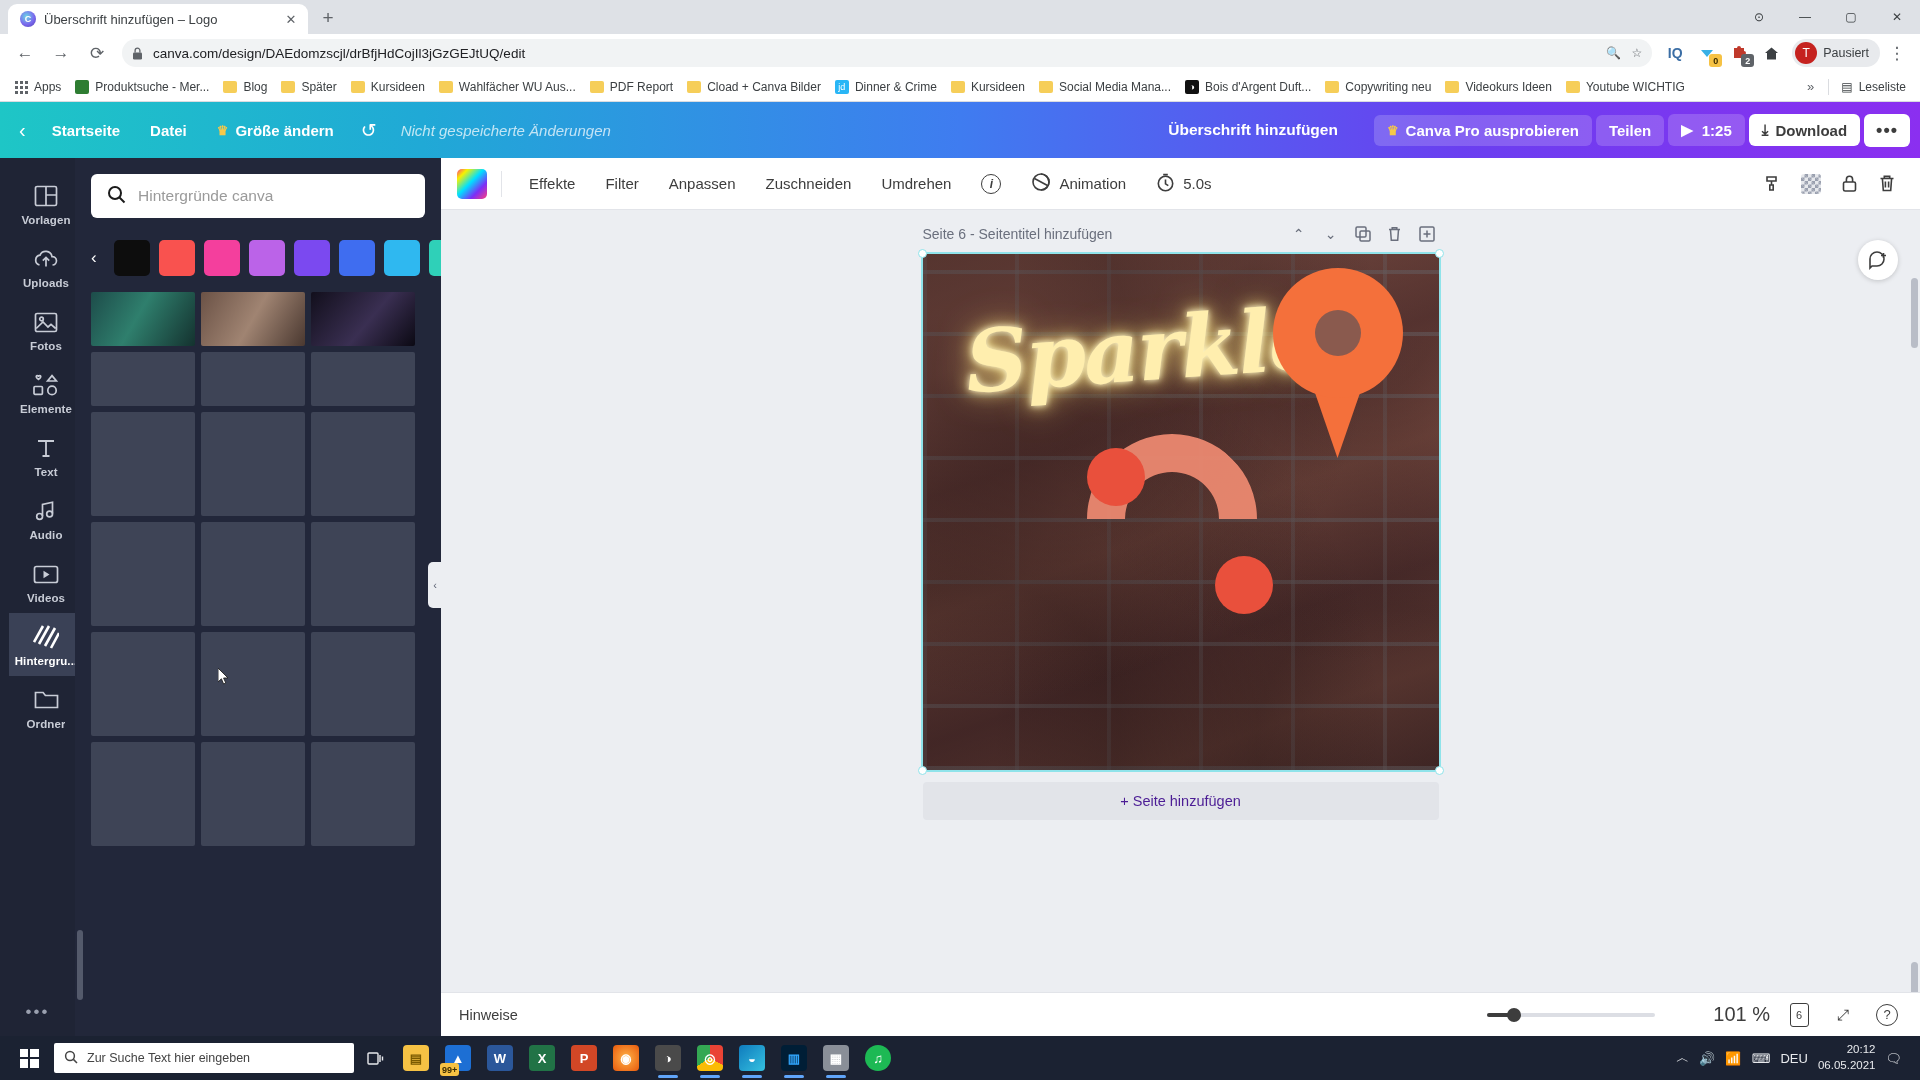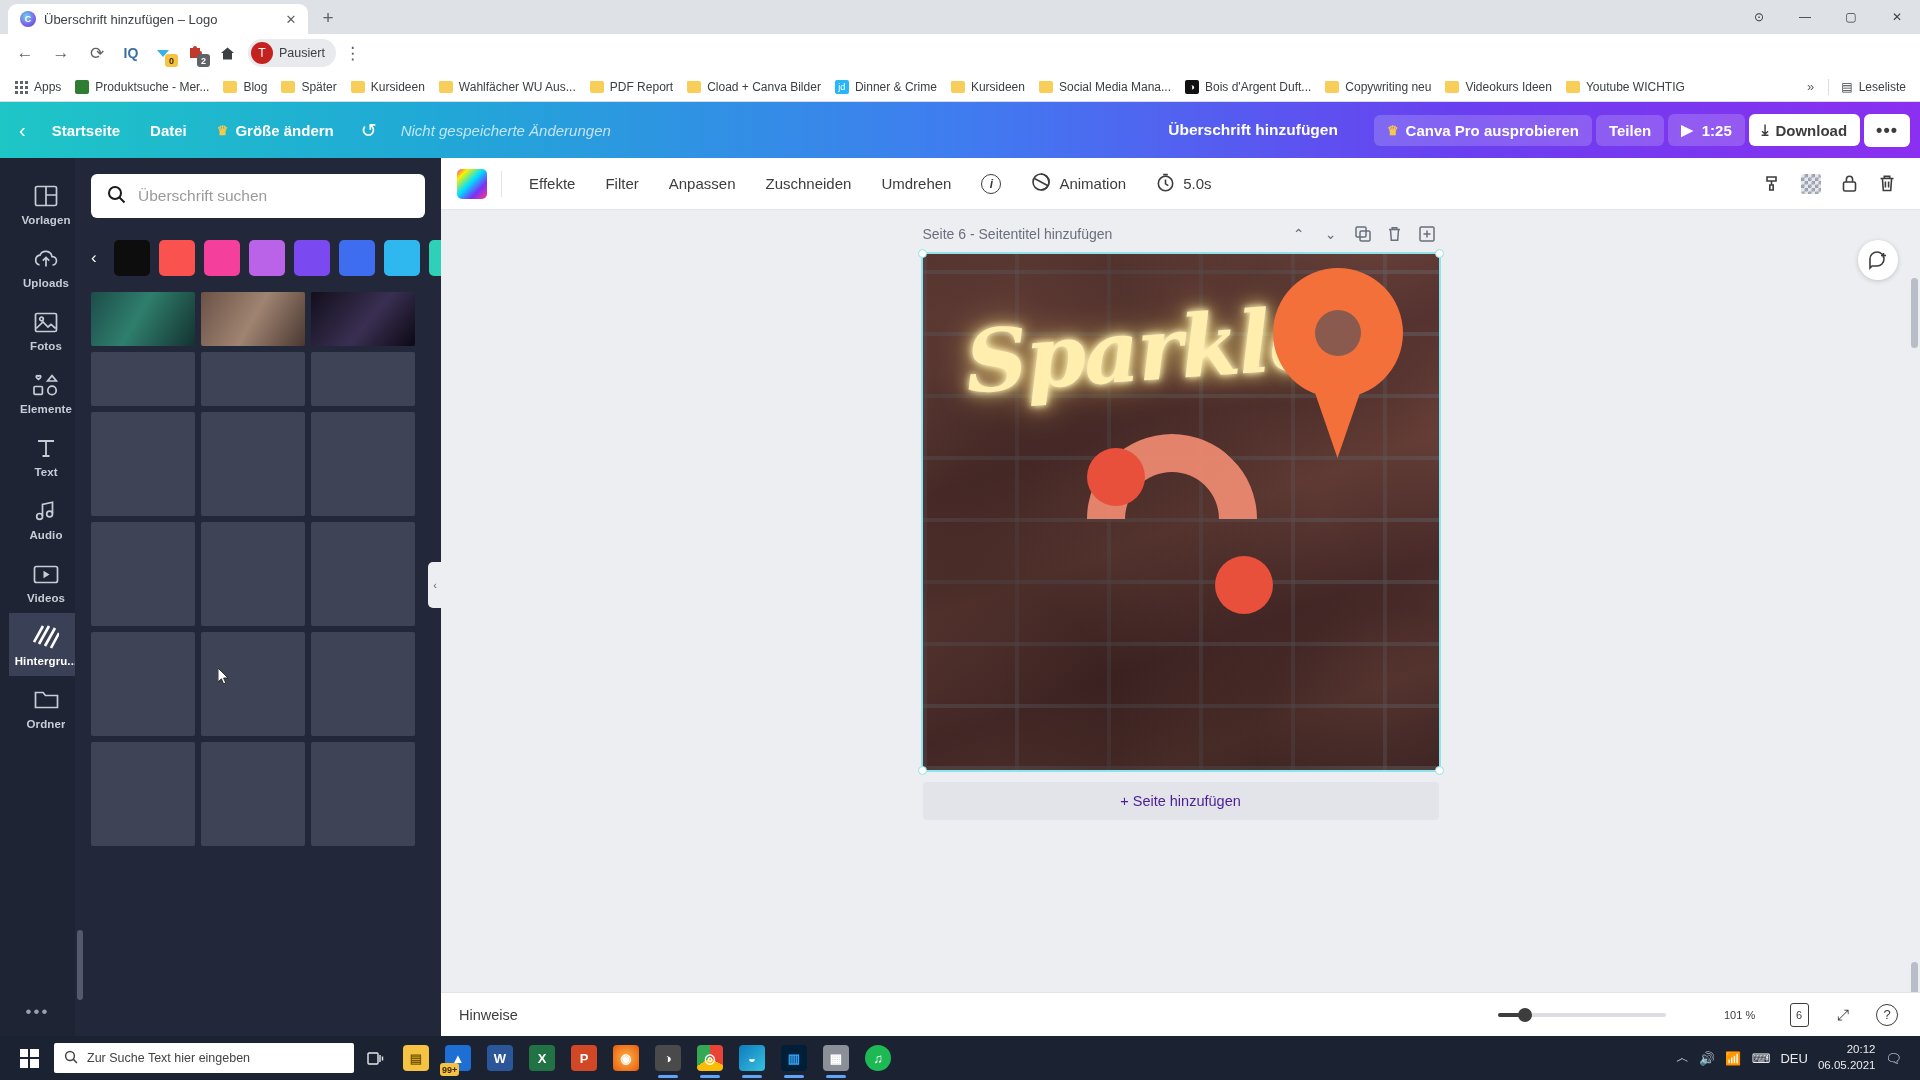--- a/index.html
+++ b/index.html
@@ -207,21 +207,21 @@
 
   
   .statusbar { height: 44px; background: #fff; display: flex; align-items: center;
     padding: 0 18px; gap: 14px; border-top: 1px solid #e2e4e9; }
   .sb-notes { font-size: 14.5px; color: #3d3d3d; }
   .sb-spacer { flex: 1; }
   .zoom-slider { width: 168px; height: 4px; background: #dcdee4; border-radius: 2px; position: relative; }
   .zoom-fill { position: absolute; left: 0; top: 0; height: 4px; width: 26px; background: #3d3d3d; border-radius: 2px; }
   .zoom-knob { position: absolute; left: 20px; top: -5px; width: 14px; height: 14px;
     border-radius: 50%; background: #3d3d3d; }
-  .zoom-val { font-size: 11px; color: #3d3d3d; min-width: 46px; margin-left: 44px; }
+  .zoom-val { font-size: 20px; color: #3d3d3d; min-width: 46px; margin-left: 44px; }
   .sb-ico { width: 30px; height: 30px; display: flex; align-items: center;
     justify-content: center; color: #3d3d3d; font-size: 15px; }
   .pagecount { border: 1.5px solid #3d3d3d; border-radius: 3px; width: 19px; height: 24px;
     display: flex; align-items: center; justify-content: center; font-size: 11px; }
   .sb-help { border: 1.5px solid #3d3d3d; border-radius: 50%; width: 22px; height: 22px;
     display: flex; align-items: center; justify-content: center; font-size: 13px; }
 
   
   .taskbar { height: 44px; background: #1b2232; display: flex; align-items: center;
     padding: 0 6px; gap: 2px; position: absolute; left: 0; bottom: 0; width: 1920px; }
@@ -262,20 +262,31 @@
       <span class="wb">—</span>
       <span class="wb">▢</span>
       <span class="wb">✕</span>
     </div>
   </div>
 
   <div class="chrome-toolbar">
     <span class="nav-btn">←</span>
     <span class="nav-btn">→</span>
     <span class="nav-btn">⟳</span>
+    <div class="omnibox">
+      <span class="ob-icon">
+        <svg width="11" height="13" viewBox="0 0 11 13">
+            <rect x="1" y="5.5" width="9" height="7" rx="1.3" fill="#5f6368"></rect>
+            <path d="M3.1 5.5V3.6a2.4 2.4 0 0 1 4.8 0v1.9" fill="none" stroke="#5f6368" stroke-width="1.3"></path>
+          </svg>
+      </span>
+      <span class="url">canva.com/design/DAEdomzscjl/drBfjHdCojIl3jGzGEJtUQ/edit</span>
+      <span class="ob-icon">🔍</span>
+      <span class="ob-icon">☆</span>
+    </div>
     <span class="tb-icon" style="font-weight:bold;color:#3b6ea5;">IQ</span>
     <span class="tb-icon">
       <svg width="16" height="16" viewBox="0 0 16 16">
           <path d="M2 5h12l-6 7z" fill="#39b0e5"></path>
         </svg>
       <span class="badge y">0</span>
     </span>
     <span class="tb-icon">
       <svg width="16" height="16" viewBox="0 0 16 16">
           <path d="M8 1a2 2 0 0 1 2 2h3v3a2 2 0 1 1 0 4v3H3V3h3a2 2 0 0 1 2-2z" fill="#c0392b"></path>
@@ -484,21 +495,21 @@
     </div>
 
     <div class="panel">
       <div class="search-box">
         <span>
           <svg width="19" height="19" viewBox="0 0 19 19" fill="none" stroke="#1a1a1a" stroke-width="2">
               <circle cx="8" cy="8" r="6"></circle>
               <path d="M12.5 12.5 17.5 17.5"></path>
             </svg>
         </span>
-        <span class="search-ph">Überschrift suchen</span>
+        <span class="search-ph">Hintergründe canva</span>
       </div>
 
       <div class="swatch-row">
         <span class="sw-arrow">‹</span>
         <span class="sw" style="background:#0d0d0d;"></span>
         <span class="sw" style="background:#f9524f;"></span>
         <span class="sw" style="background:#f43f9d;"></span>
         <span class="sw" style="background:#bb63e8;"></span>
         <span class="sw" style="background:#7b49f0;"></span>
         <span class="sw" style="background:#3f6df0;"></span>

